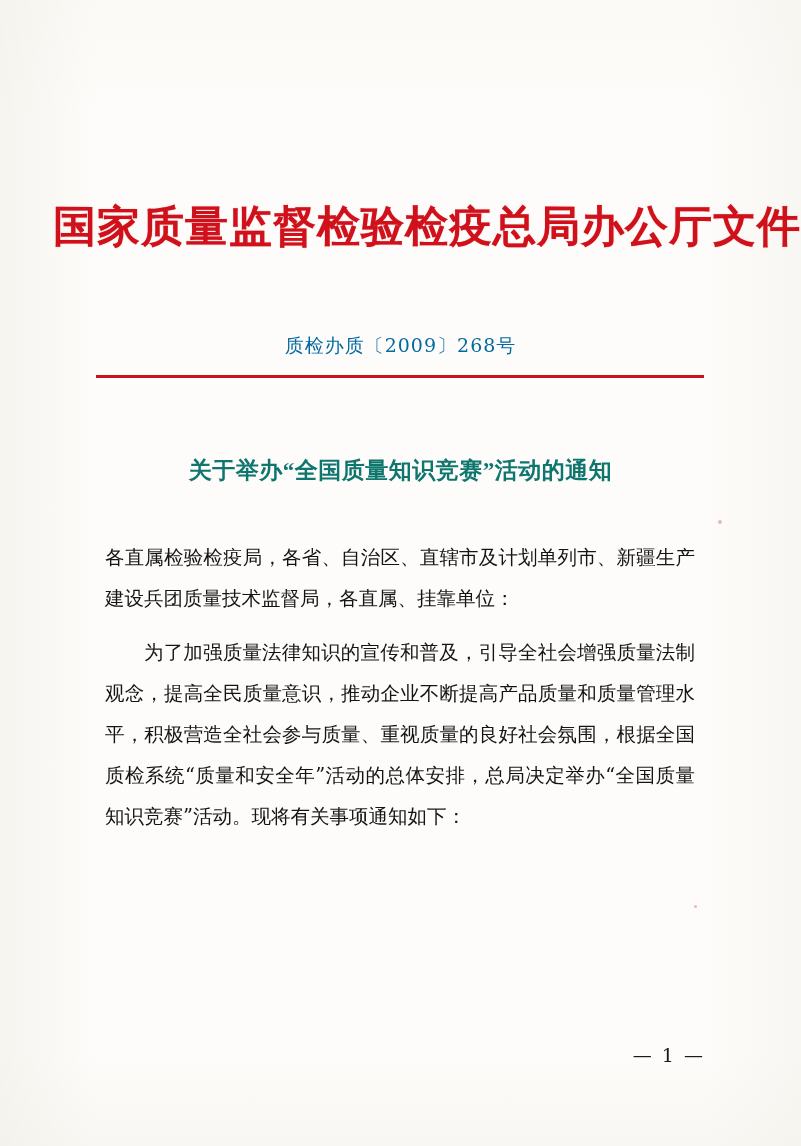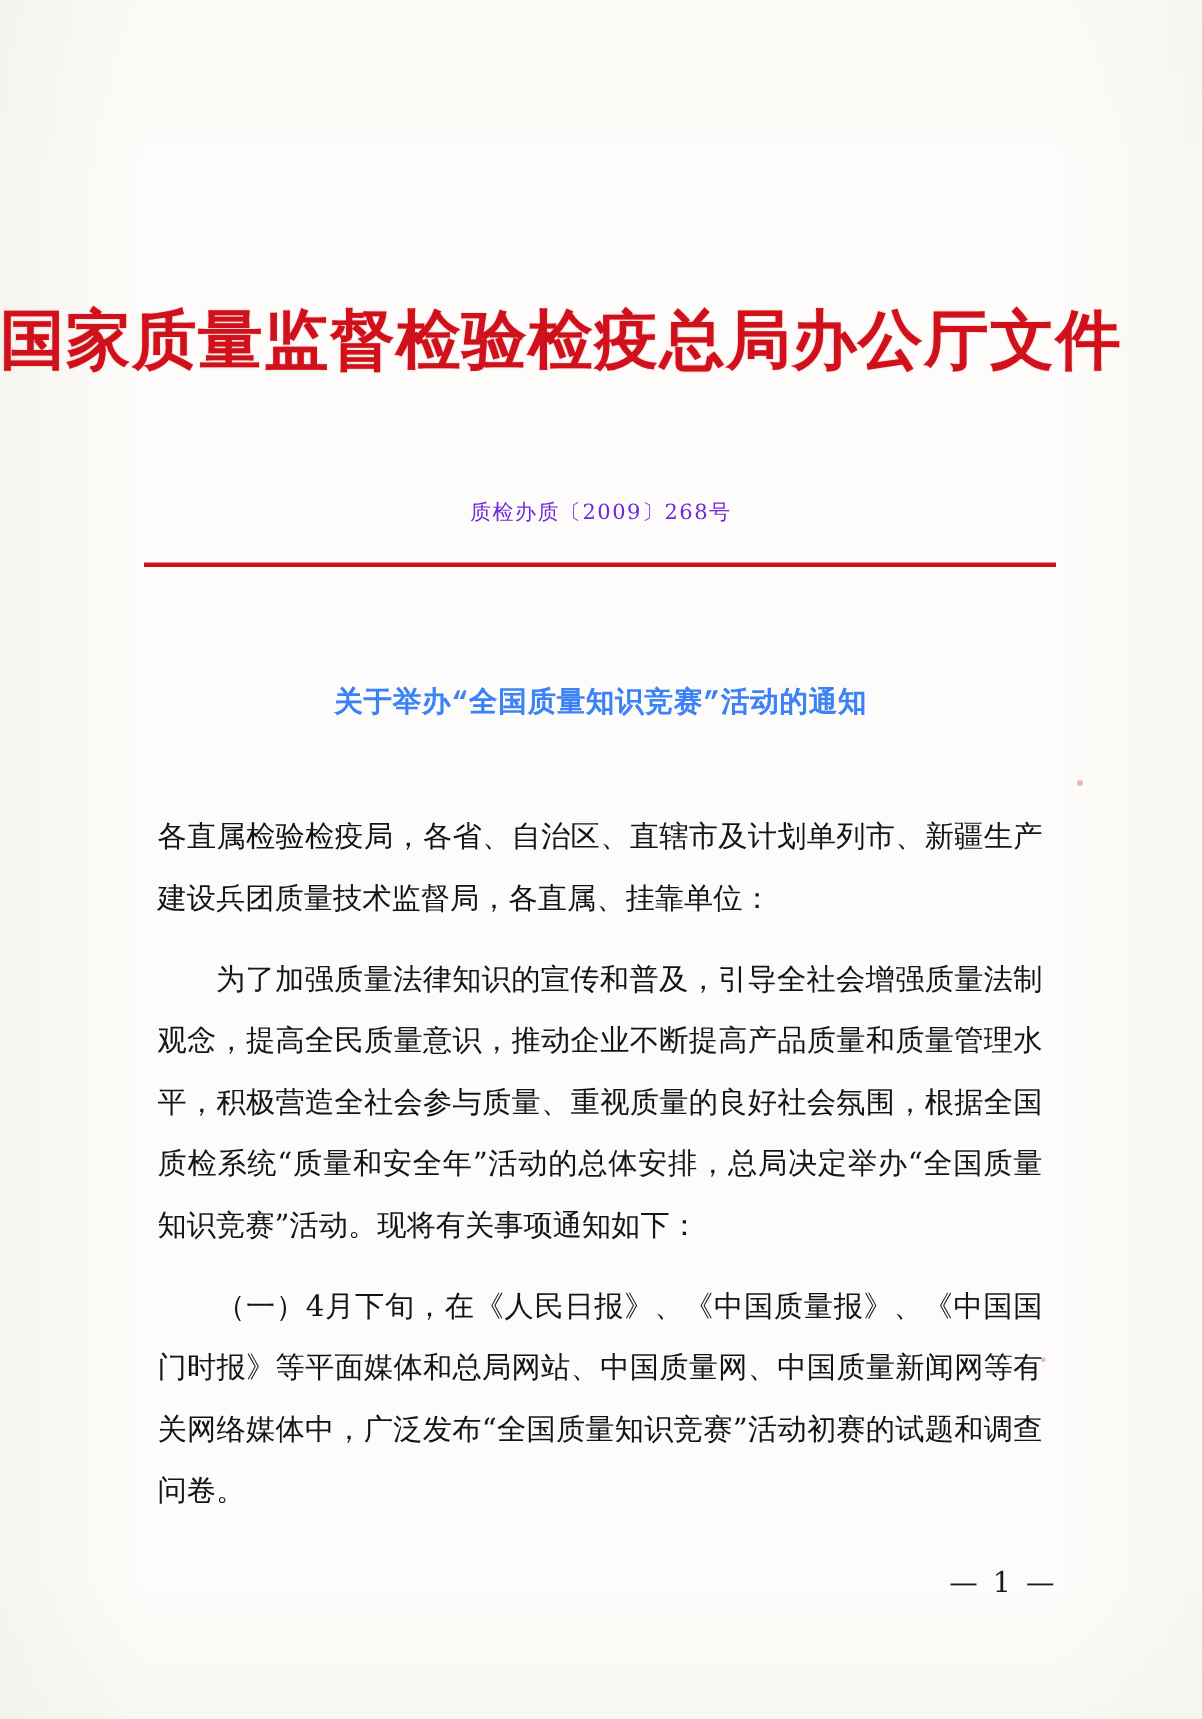--- a/index.html
+++ b/index.html
@@ -27,59 +27,59 @@
     background:
       linear-gradient(to right, rgba(240,238,230,0.55) 0%, rgba(255,255,255,0) 12%, rgba(255,255,255,0) 88%, rgba(243,241,234,0.5) 100%),
       linear-gradient(to bottom, rgba(250,249,245,0.8) 0%, rgba(255,255,255,0) 10%, rgba(255,255,255,0) 92%, rgba(247,245,240,0.7) 100%);
     pointer-events: none;
   }
   .doc-title {
     position: absolute;
     top: 198px;
     left: 0;
     right: 0;
-    text-align: left;
+    text-align: right;
     color: #d0101a;
     font-family: "DejaVu Serif", "Liberation Serif", serif;
     font-weight: bold;
     font-size: 43px;
     letter-spacing: 1px;
     white-space: nowrap;
     text-shadow: 0 0 1px rgba(208,16,26,0.5);
   }
   .doc-number {
     position: absolute;
     top: 333px;
     left: 0;
     right: 0;
     text-align: center;
-    color: #6d28d9;
-    font-size: 14px;
+    color: #0369a1;
+    font-size: 19px;
     letter-spacing: 1px;
     font-family: "DejaVu Serif", "Liberation Serif", serif;
   }
   .red-rule {
     position: absolute;
     top: 375px;
     left: 96px;
     width: 608px;
     height: 3px;
     background: #cf1219;
   }
   .subject-title {
     position: absolute;
     top: 455px;
     left: 0;
     right: 0;
     text-align: center;
-    font-size: 19px;
+    font-size: 23px;
     font-weight: bold;
-    color: #3b82f6;
+    color: #0f766e;
     letter-spacing: 0.5px;
-    font-family: Liberation Mono, monospace;
+    font-family: Liberation Serif, serif;
   }
   .body-block {
     position: absolute;
     top: 524px;
     left: 92px;
     width: 616px;
     font-size: 19.5px;
     line-height: 41px;
     color: #141414;
     text-align: justify;
@@ -123,18 +123,17 @@
 
   <div class="doc-number">质检办质〔2009〕268号</div>
 
   <div class="red-rule"></div>
 
   <div class="subject-title">关于举办“全国质量知识竞赛”活动的通知</div>
 
   <div class="body-block">
     <p>各直属检验检疫局，各省、自治区、直辖市及计划单列市、新疆生产建设兵团质量技术监督局，各直属、挂靠单位：</p>
     <p class="indent2">为了加强质量法律知识的宣传和普及，引导全社会增强质量法制观念，提高全民质量意识，推动企业不断提高产品质量和质量管理水平，积极营造全社会参与质量、重视质量的良好社会氛围，根据全国质检系统“质量和安全年”活动的总体安排，总局决定举办“全国质量知识竞赛”活动。现将有关事项通知如下：</p>
-    <p class="indent2">（一）4月下旬，在《人民日报》、《中国质量报》、《中国国门时报》等平面媒体和总局网站、中国质量网、中国质量新闻网等有关网络媒体中，广泛发布“全国质量知识竞赛”活动初赛的试题和调查问卷。</p>
   </div>
 
   <div class="page-number">— 1 —</div>
 
 </div>
 
 </body></html>

